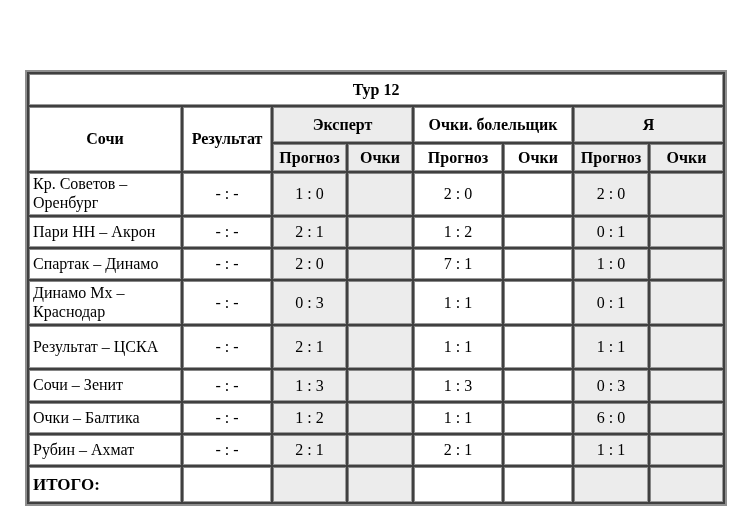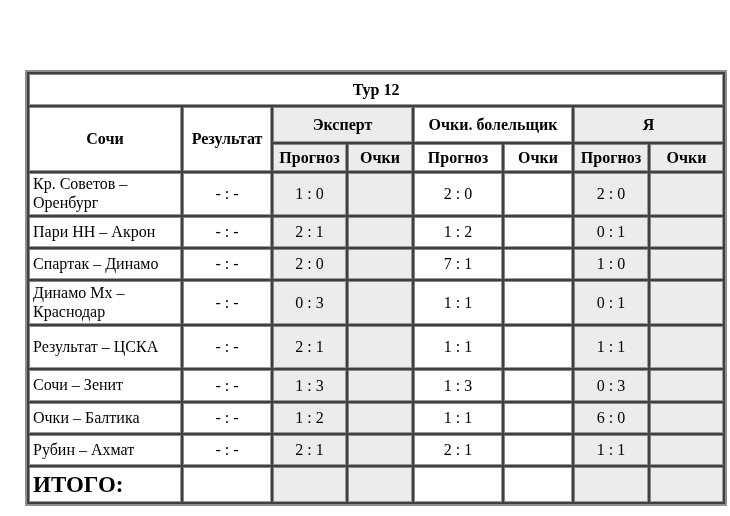--- a/index.html
+++ b/index.html
@@ -27,21 +27,21 @@
     font-size: 16px;
     vertical-align: middle;
     padding: 1px 2px;
     overflow: hidden;
     background: #ffffff;
   }
   td.shaded { background: #ececec; }
   td.center { text-align: center; }
   td.b { font-weight: bold; }
   td.match { padding-left: 3px; line-height: 1.16; }
-  td.total-label { font-weight: bold; font-size: 23px; padding-left: 3px; }
+  td.total-label { font-weight: bold; font-size: 17px; padding-left: 3px; }
   tr.h-title td { height: 27px; }
   tr.h-group td { height: 31px; }
   tr.h-sub td  { height: 23px; }
   tr.r-tall td { height: 38px; }
   tr.r-std td  { height: 26px; margin-top: 12px; }
   tr.r-xtall td{ height: 39px; }
   tr.r-med td  { height: 27px; }
   tr.r-total td{ height: 31px; }
 </style>
 </head>

